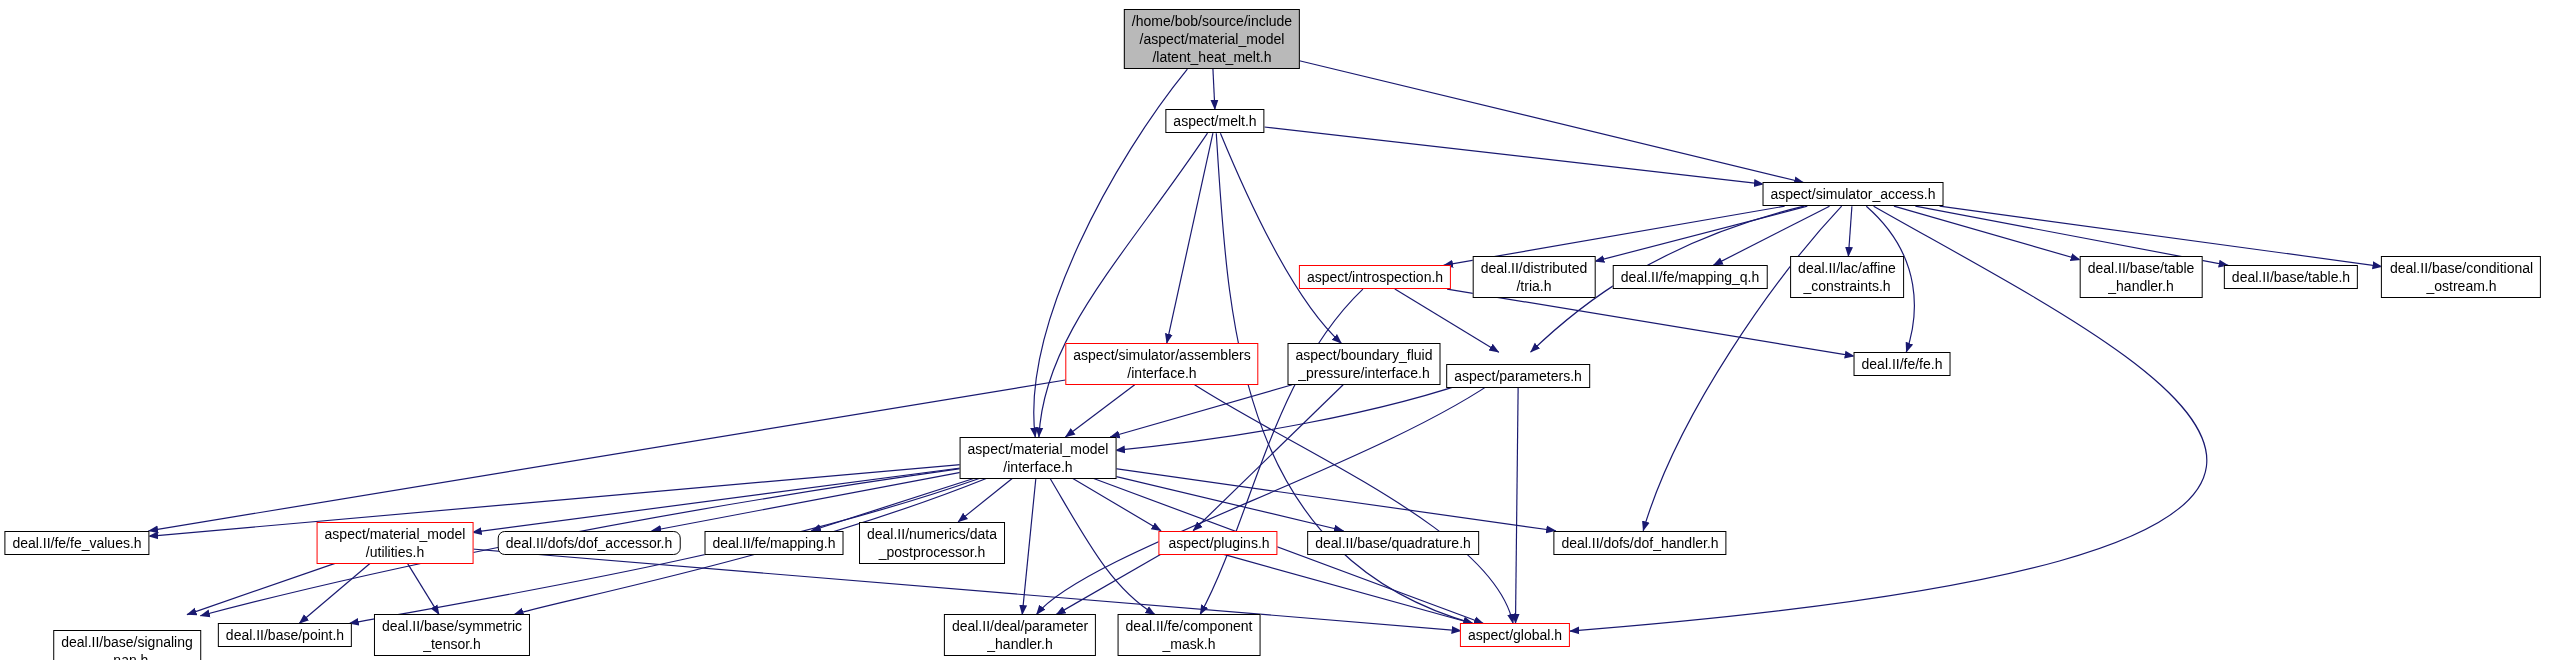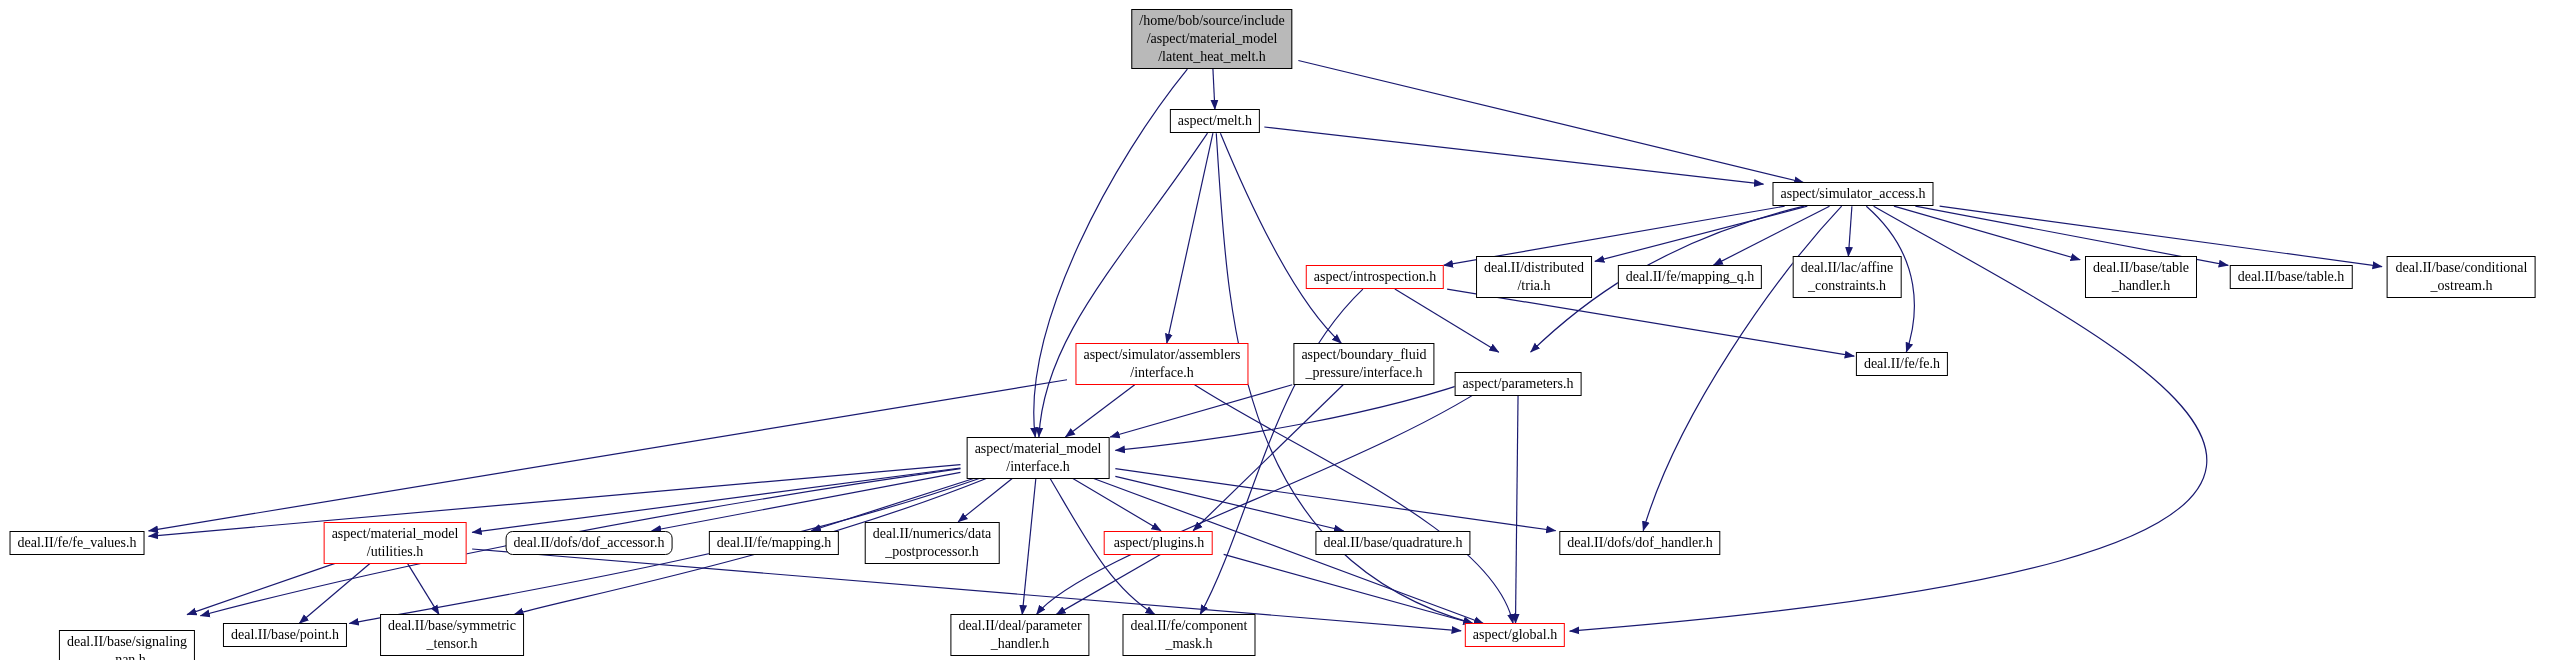--- a/index.html
+++ b/index.html
@@ -1,20 +1,20 @@
 <!DOCTYPE html>
 <html><head>
 <meta charset="utf-8">
 <title>Include dependency graph</title>
 <style>
   html,body{margin:0;padding:0;background:#ffffff;}
   #graph{
     position:relative;
     width:2576px;height:660px;
-    font-family:Liberation Serif, serif;
+    font-family:Liberation Sans, sans-serif;
     overflow:hidden;
     background:#ffffff;
   }
   #edges{position:absolute;left:0;top:0;}
   .node{
     position:absolute;
     transform:translate(-50%,-50%);
     background:#ffffff;
     border:1px solid #000000;
     color:#000000;
@@ -104,32 +104,32 @@
 _constraints.h</div>
     <div class="node plain" style="left: 2141px; top: 277px;">deal.II/base/table
 _handler.h</div>
     <div class="node plain" style="left: 2291px; top: 277px;">deal.II/base/table.h</div>
     <div class="node plain" style="left: 2461px; top: 277px; padding-left: 8px;">deal.II/base/conditional
 _ostream.h</div>
     <div class="node truncated" style="left: 1162px; top: 364px;">aspect/simulator/assemblers
 /interface.h</div>
     <div class="node plain" style="left: 1364px; top: 364px;">aspect/boundary_fluid
 _pressure/interface.h</div>
-    <div class="node plain" style="left: 1518px; top: 384px;">aspect/parameters.h</div>
+    <div class="node plain" style="left: 1518px; top: 376px;">aspect/parameters.h</div>
     <div class="node plain" style="left: 1902px; top: 364px;">deal.II/fe/fe.h</div>
     <div class="node plain" style="left: 1038px; top: 458px;">aspect/material_model
 /interface.h</div>
     <div class="node plain" style="left: 77px; top: 543px;">deal.II/fe/fe_values.h</div>
     <div class="node truncated" style="left: 395px; top: 543px;">aspect/material_model
 /utilities.h</div>
     <div class="node plain" style="left: 589px; top: 543px; border-radius: 7px;">deal.II/dofs/dof_accessor.h</div>
     <div class="node plain" style="left: 774px; top: 543px;">deal.II/fe/mapping.h</div>
     <div class="node plain" style="left: 932px; top: 543px;">deal.II/numerics/data
 _postprocessor.h</div>
-    <div class="node truncated" style="left: 1158px; top: 543px; padding-left: 9px;">aspect/plugins.h</div>
+    <div class="node truncated" style="left: 1218px; top: 543px; padding-left: 9px;">aspect/plugins.h</div>
     <div class="node plain" style="left: 1393px; top: 543px;">deal.II/base/quadrature.h</div>
     <div class="node plain" style="left: 1640px; top: 543px;">deal.II/dofs/dof_handler.h</div>
     <div class="node plain" style="left: 127px; top: 635px; margin-top: 16px;">deal.II/base/signaling
 _nan.h</div>
     <div class="node plain" style="left: 285px; top: 635px;">deal.II/base/point.h</div>
     <div class="node plain" style="left: 452px; top: 635px;">deal.II/base/symmetric
 _tensor.h</div>
     <div class="node plain" style="left: 1020px; top: 635px;">deal.II/deal/parameter
 _handler.h</div>
     <div class="node plain" style="left: 1189px; top: 635px;">deal.II/fe/component

